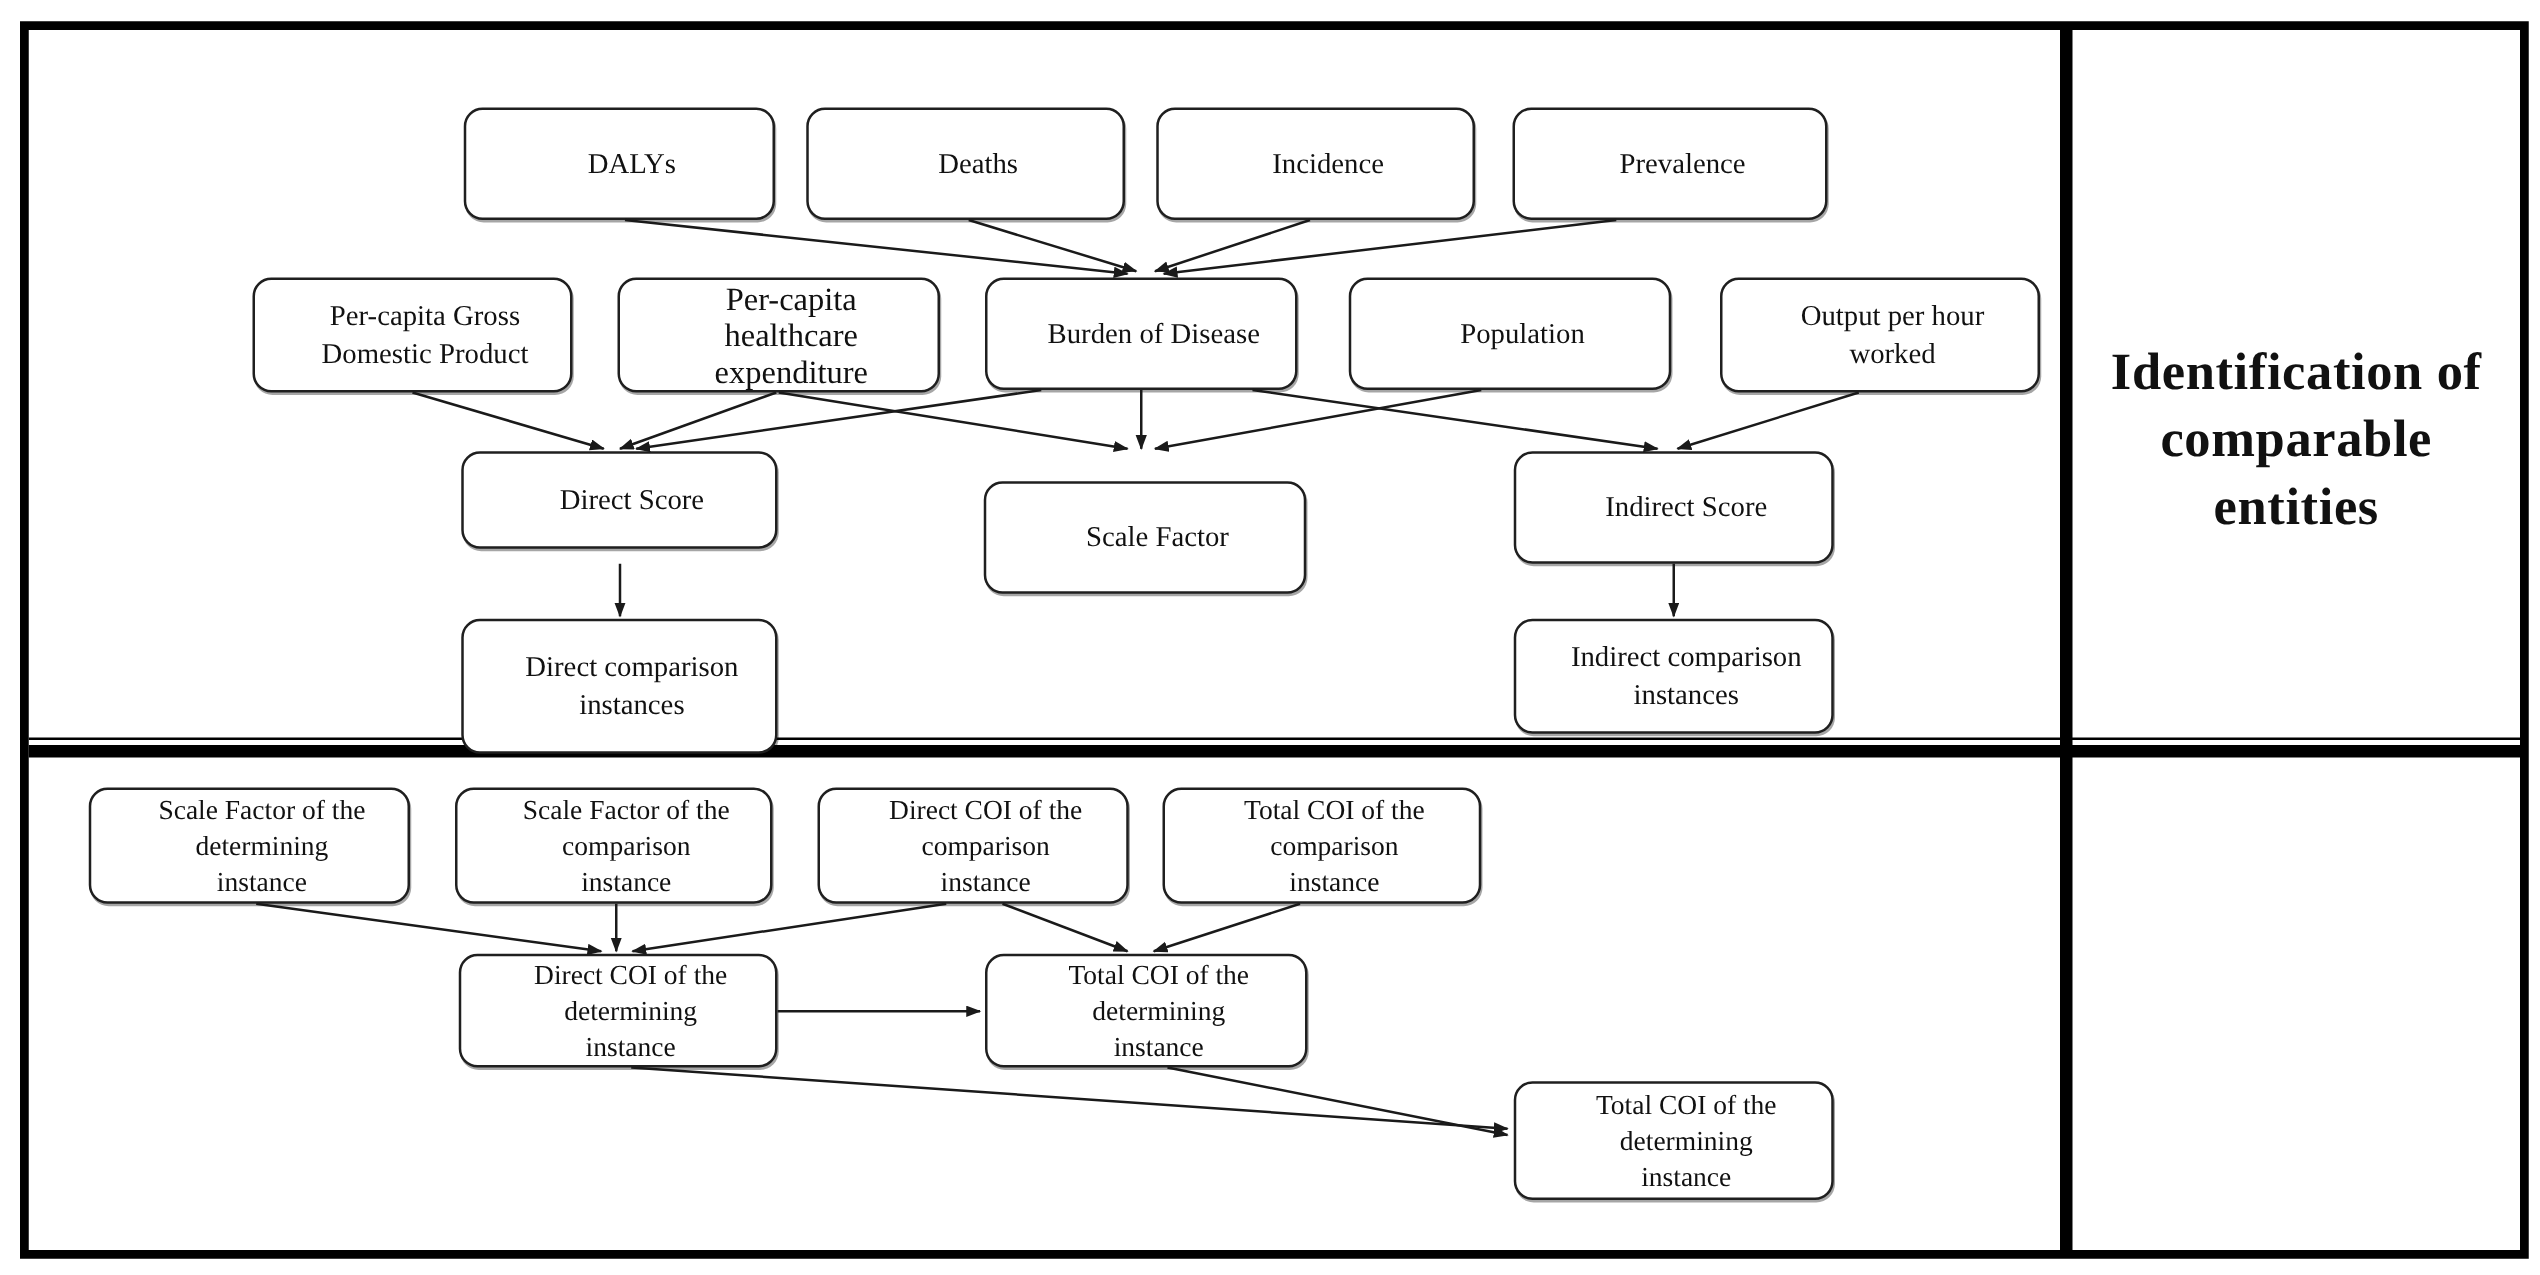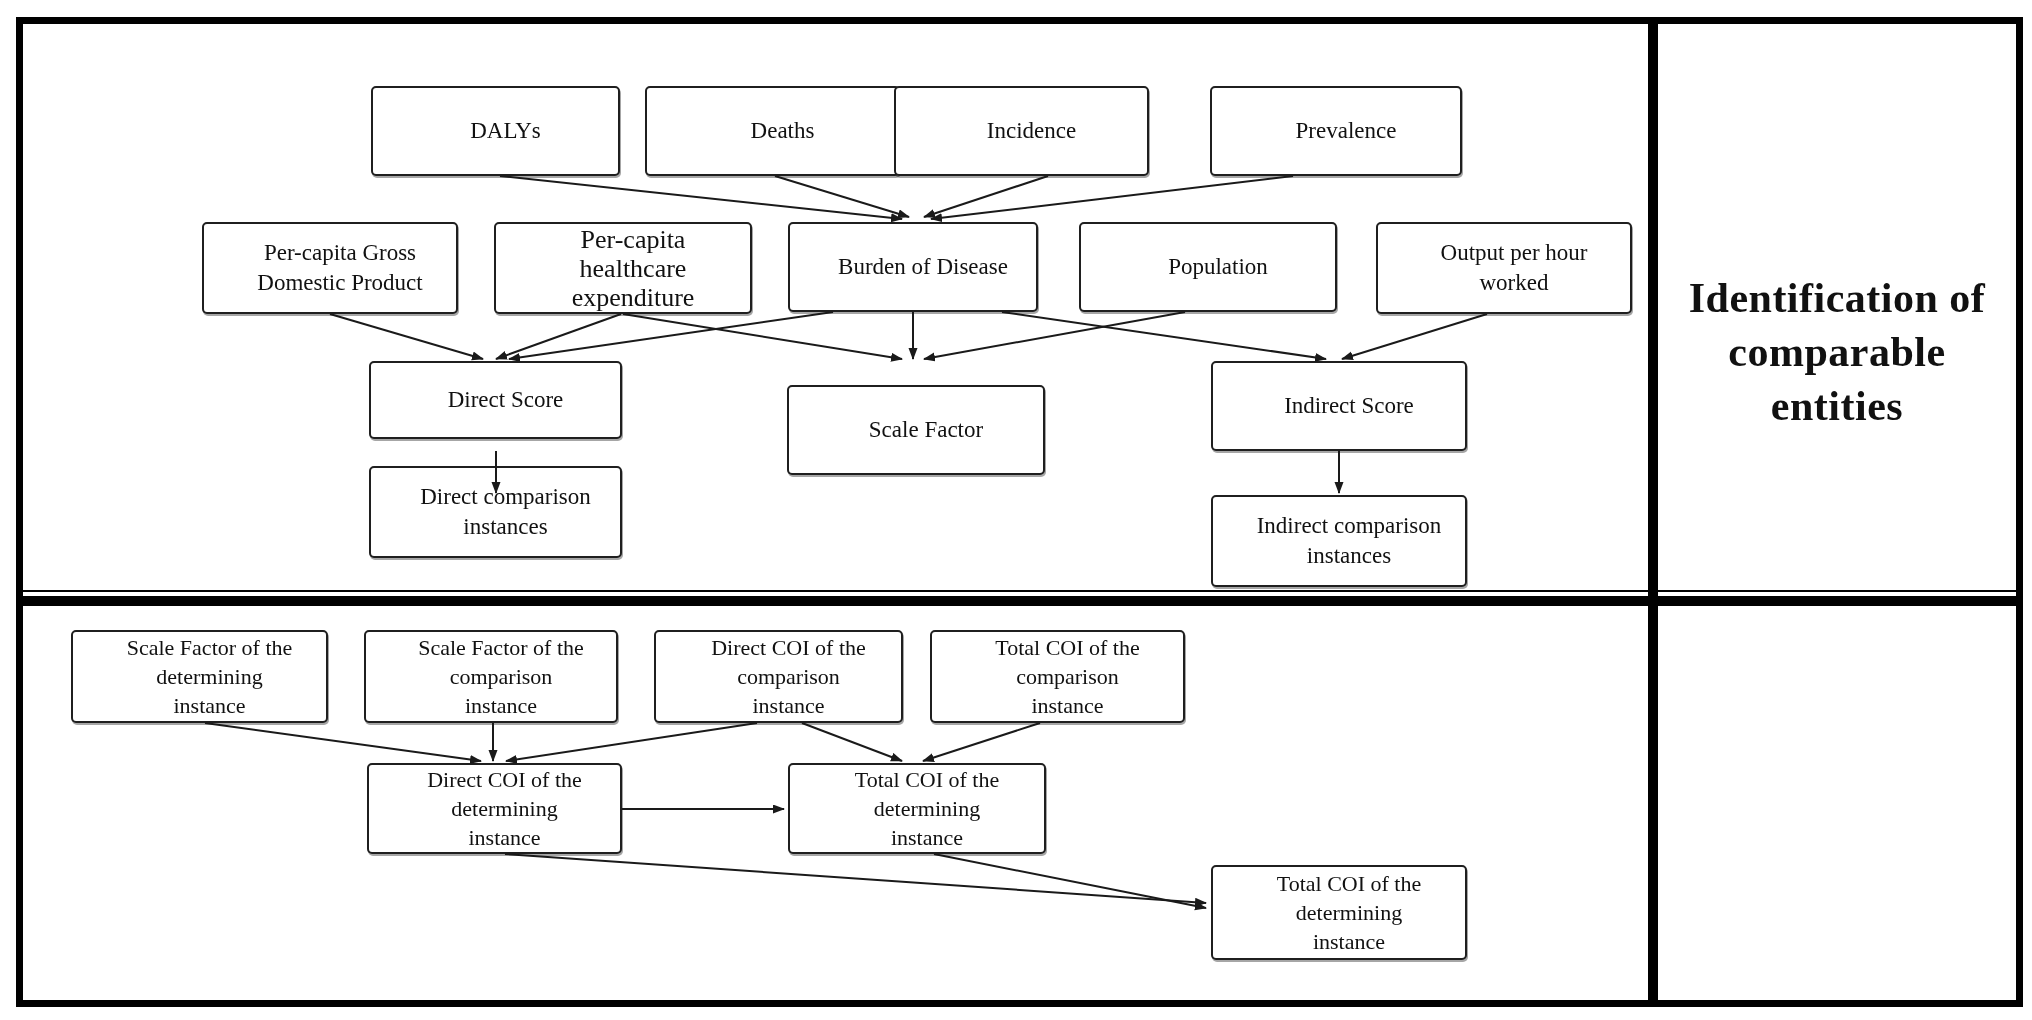--- a/index.html
+++ b/index.html
@@ -3,21 +3,21 @@
 <meta charset="utf-8">
 <style>
   html,body{margin:0;padding:0;background:#ffffff;}
   #page{position:relative;width:2032px;height:1020px;background:#ffffff;
         font-family:"Liberation Serif","DejaVu Serif",serif;color:#111;}
   #frame{position:absolute;left:16px;top:17px;width:1993px;height:976px;
          border:7px solid #000;box-sizing:content-box;background:#fff;}
   .vdiv{position:absolute;left:1648px;top:24px;width:10px;height:976px;background:#000;}
   .hdiv-thin{position:absolute;left:23px;top:590px;width:1993px;height:2px;background:#000;}
   .hdiv-thick{position:absolute;left:23px;top:596px;width:1993px;height:10px;background:#000;}
-  .node{position:absolute;box-sizing:border-box;border:2px solid #1f1f1f;border-radius:5px;
+  .node{position:absolute;box-sizing:border-box;border:2px solid #1f1f1f;border-radius:15px;
         background:#fff;display:flex;align-items:center;justify-content:center;
         text-align:center;font-size:23px;line-height:30px;
         box-shadow:1px 2px 0 rgba(0,0,0,0.35);z-index:2;padding-left:20px;}
   .node span{white-space:pre-line;padding:0 6px;}
   .vlabel-cell{position:absolute;left:1658px;width:358px;display:flex;
                align-items:center;justify-content:center;z-index:2;margin-top:45px;}
   .vlabel{font-weight:bold;font-size:42px;line-height:54px;text-align:center;
           white-space:pre-line;letter-spacing:0.5px;}
   #edges{position:absolute;left:0;top:0;z-index:5;pointer-events:none;}
   #edges line{stroke:#1a1a1a;stroke-width:2;}
@@ -31,21 +31,21 @@
   <div class="vdiv"></div>
   <div class="hdiv-thin"></div>
   <div class="hdiv-thick"></div>
 
   <div class="node" style="left:371px;top:86px;width:249px;height:90px;">
       <span>DALYs</span>
     </div>
   <div class="node" style="left:645px;top:86px;width:255px;height:90px;">
       <span>Deaths</span>
     </div>
-  <div class="node" style="left:894px;top:86px;width:255px;height:90px;">
+  <div class="node" style="left:925px;top:86px;width:255px;height:90px;">
       <span>Incidence</span>
     </div>
   <div class="node" style="left:1210px;top:86px;width:252px;height:90px;">
       <span>Prevalence</span>
     </div>
 
   <div class="node" style="left:202px;top:222px;width:256px;height:92px;">
       <span>Per-capita Gross
 Domestic Product</span>
     </div>
@@ -68,21 +68,21 @@
   <div class="node" style="left:369px;top:361px;width:253px;height:78px;">
       <span>Direct Score</span>
     </div>
   <div class="node" style="left:787px;top:361px;width:258px;height:90px;margin-top:24px;">
       <span>Scale Factor</span>
     </div>
   <div class="node" style="left:1211px;top:361px;width:256px;height:90px;">
       <span>Indirect Score</span>
     </div>
 
-  <div class="node" style="left:369px;top:466px;width:253px;height:92px;">
+  <div class="node" style="left:369px;top:495px;width:253px;height:108px;">
       <span>Direct comparison
 instances</span>
     </div>
   <div class="node" style="left:1211px;top:495px;width:256px;height:92px;">
       <span>Indirect comparison
 instances</span>
     </div>
 
   <div class="node" style="left:71px;top:630px;width:257px;height:93px;font-size:22px;line-height:29px;">
       <span>Scale Factor of the

